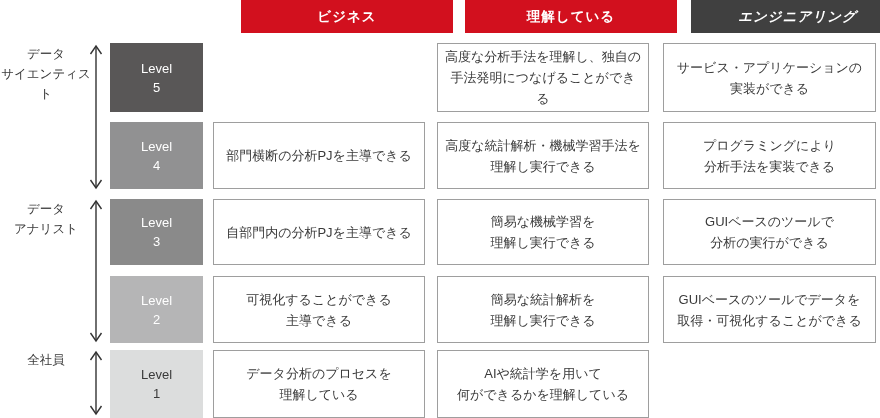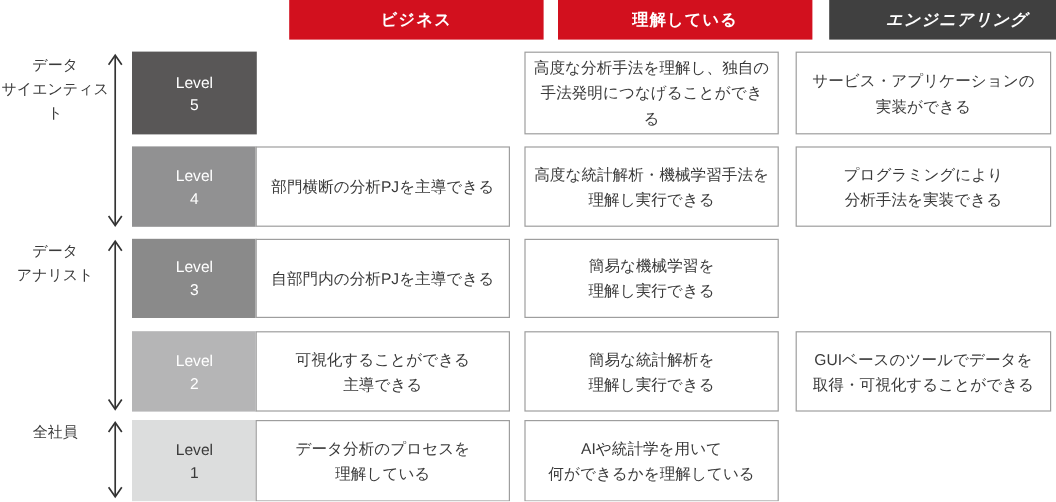--- a/index.html
+++ b/index.html
@@ -22,21 +22,21 @@
   .r2{top:276px;height:67px;}
   .r1{top:350px;height:68px;}
   
   .col-header{
     position:absolute;top:0;height:33px;
     display:flex;align-items:center;justify-content:center;
     color:#ffffff;font-size:13.5px;font-weight:bold;letter-spacing:1px;margin-left:28px;
   }
   
   .level-box{
-    position:absolute;left:110px;width:104px;
+    position:absolute;left:110px;width:93px;
     display:flex;flex-direction:column;align-items:center;justify-content:center;
     font-size:13px;line-height:19px;
   }
   
   .cell{
     position:absolute;
     background:#ffffff;
     border:1px solid #9e9e9e;
     box-sizing:border-box;
     display:flex;align-items:center;justify-content:center;
@@ -120,20 +120,22 @@
   <div class="cell r4 col-engineering">プログラミングにより
 分析手法を実装できる</div>
 
   <div class="level-box r3" style="background-color: rgb(138, 138, 138); color: rgb(255, 255, 255);">
     <div>Level</div>
     <div>3</div>
   </div>
   <div class="cell r3 col-business">自部門内の分析PJを主導できる</div>
   <div class="cell r3 col-science">簡易な機械学習を
 理解し実行できる</div>
+  <div class="cell r3 col-engineering">GUIベースのツールで
+分析の実行ができる</div>
 
   <div class="level-box r2" style="background-color: rgb(181, 181, 182); color: rgb(255, 255, 255);">
     <div>Level</div>
     <div>2</div>
   </div>
   <div class="cell r2 col-business">可視化することができる
 主導できる</div>
   <div class="cell r2 col-science">簡易な統計解析を
 理解し実行できる</div>
   <div class="cell r2 col-engineering">GUIベースのツールでデータを

